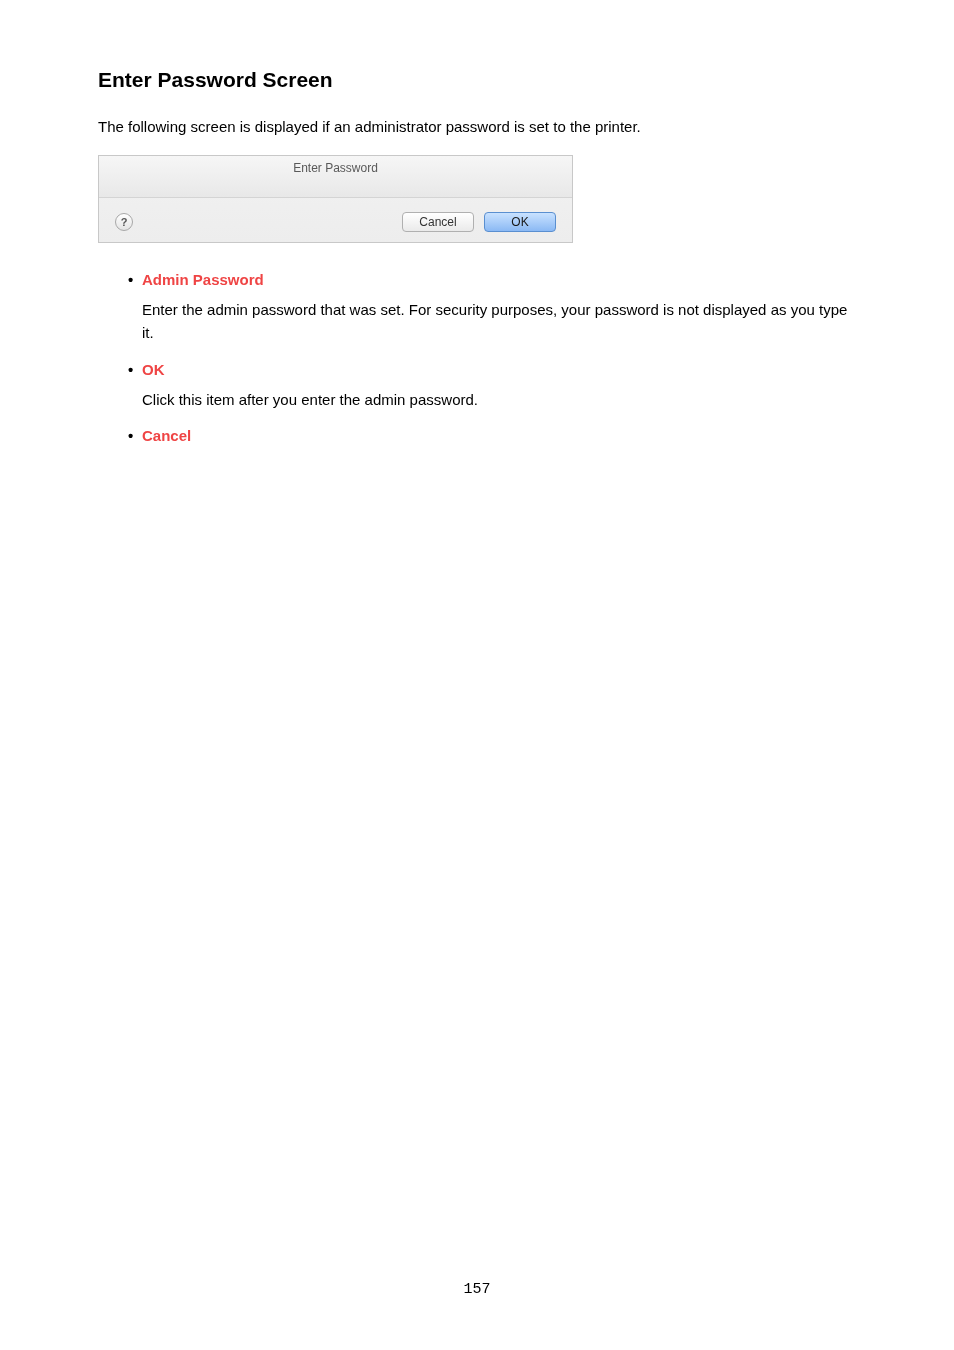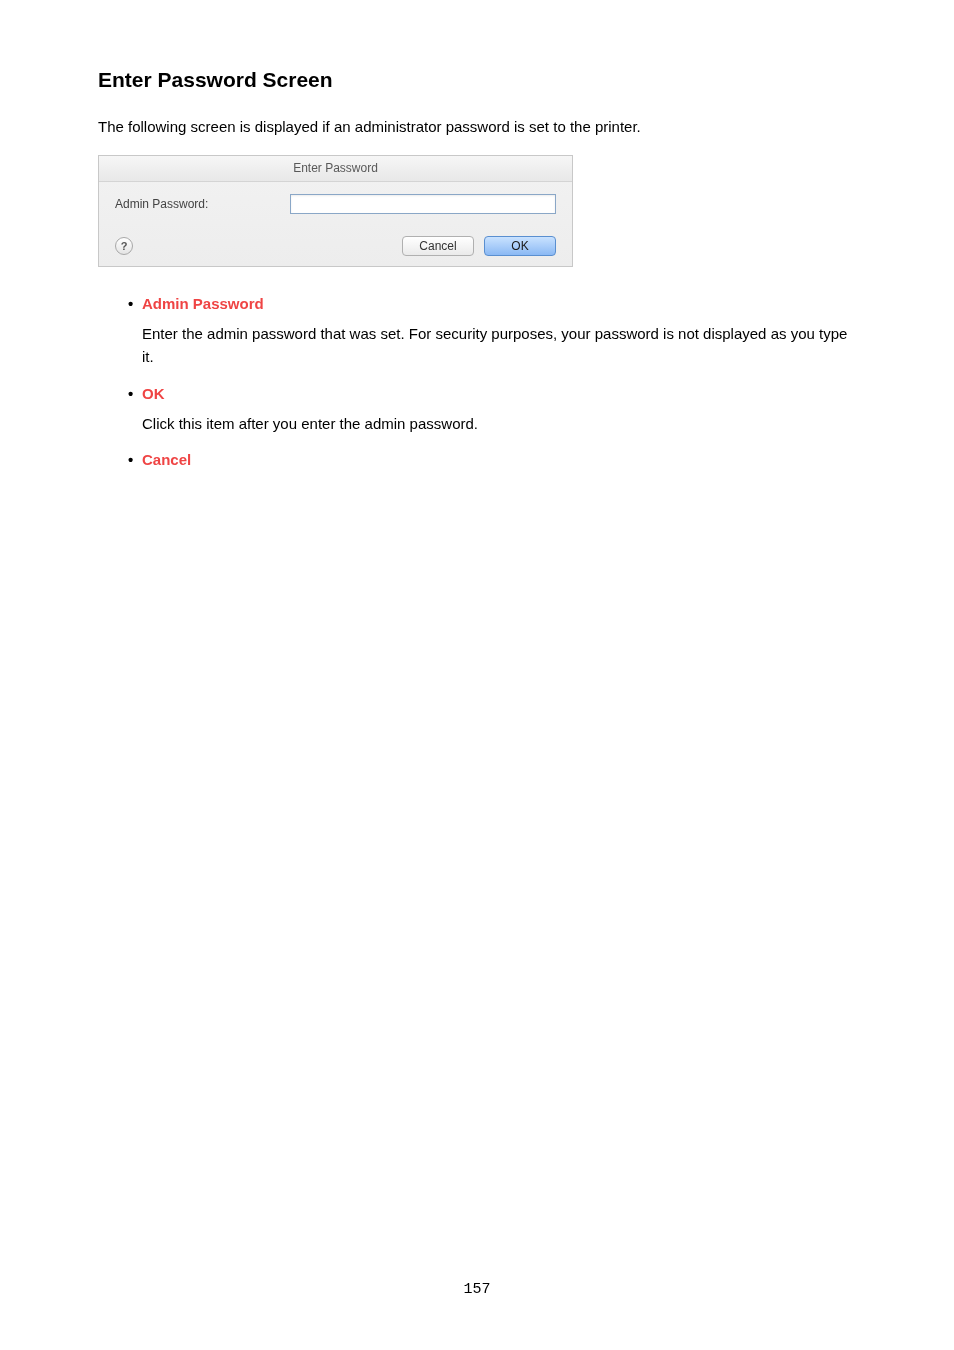--- a/index.html
+++ b/index.html
@@ -34,21 +34,21 @@
       width: 475px;
       border: 1px solid #c8c8c8;
       background: linear-gradient(#f2f2f2, #ededed);
       margin-bottom: 28px;
       font-family: "Lucida Grande", Arial, sans-serif;
     }
     .dialog-title {
       text-align: center;
       font-size: 12px;
       color: #595959;
-      padding: 5px 0 6px 0;
+      padding: 5px 0 22px 0;
       border-bottom: 1px solid #d4d4d4;
       background: linear-gradient(#f6f6f6, #e8e8e8);
     }
     .dialog-body {
       padding: 12px 16px 10px 16px;
     }
     .dialog-msg {
       font-size: 12px;
       color: #444;
       line-height: 1.35;
@@ -154,24 +154,20 @@
 
 <div class="content">
 
   <h1 class="page-heading">Enter Password Screen</h1>
 
   <p class="intro-text">The following screen is displayed if an administrator password is set to the printer.</p>
 
   <div class="dialog-image">
     <div class="dialog-title">Enter Password</div>
     <div class="dialog-body">
-      <div class="dialog-field-row">
-        <span class="dialog-field-label">Admin Password:</span>
-        <div class="dialog-input"></div>
-      </div>
       <div class="dialog-footer">
         <div class="help-icon">?</div>
         <div class="dialog-buttons">
           <div class="btn">Cancel</div>
           <div class="btn btn-primary">OK</div>
         </div>
       </div>
     </div>
   </div>
 

